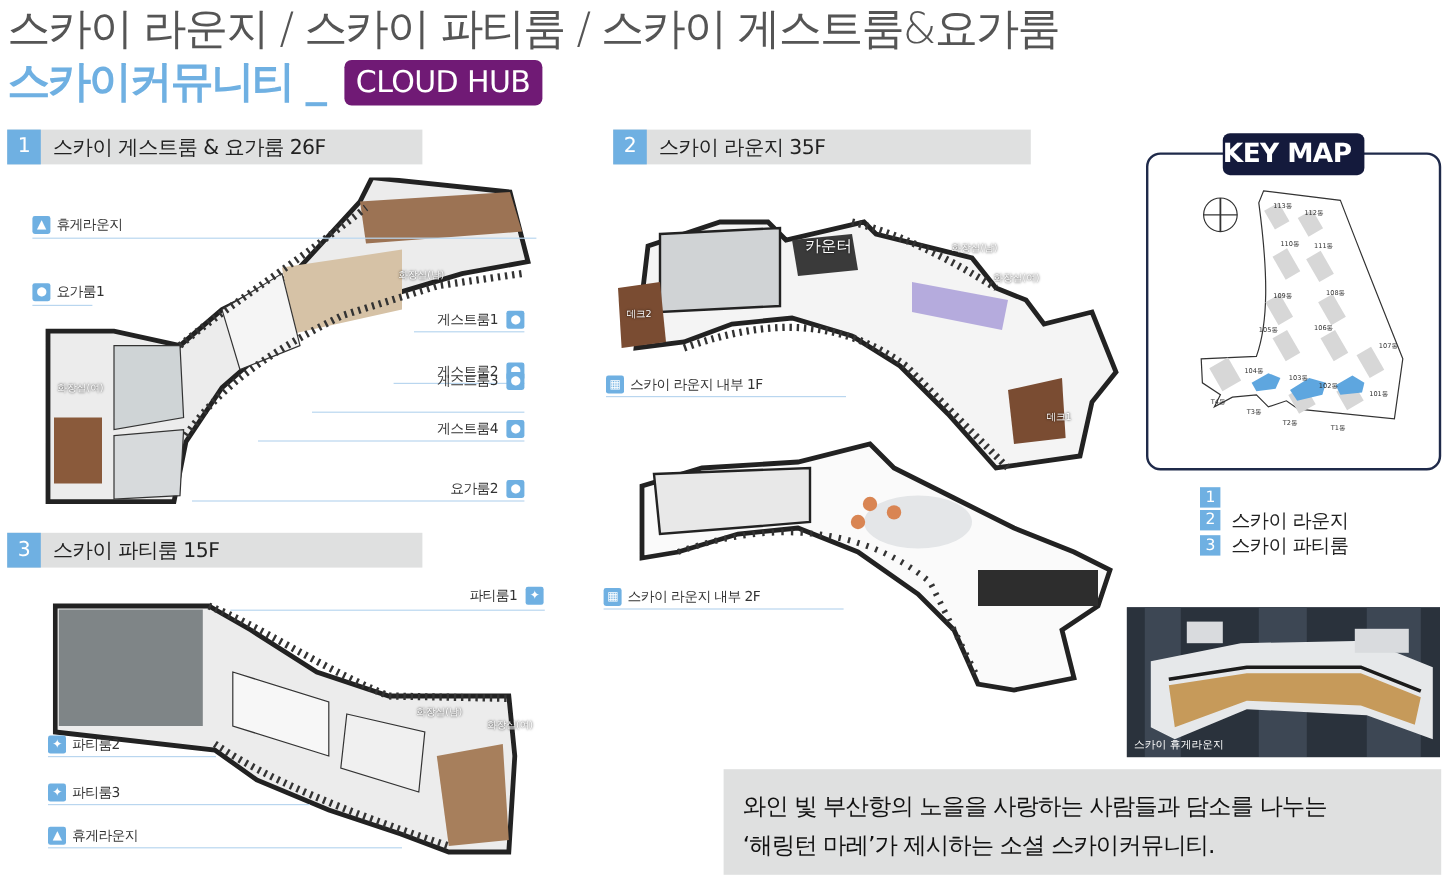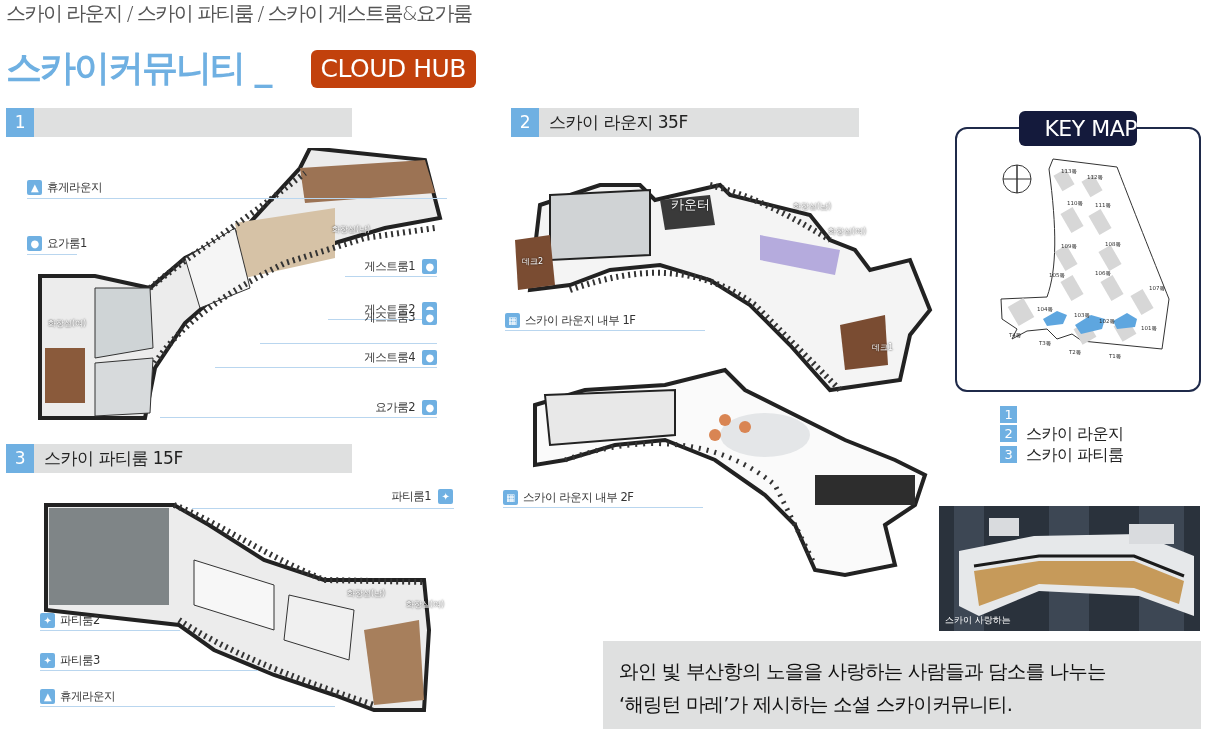--- a/index.html
+++ b/index.html
@@ -4,29 +4,29 @@
 <style>
   * { box-sizing: border-box; margin: 0; padding: 0; }
   body {
     width: 1211px; height: 731px; overflow: hidden; position: relative;
     background: #ffffff;
     font-family: "DejaVu Sans", "Liberation Sans", sans-serif;
     color: #333;
   }
   .abs { position: absolute; }
   .subtitle {
-    left: 6px; top: 0px; font-size: 20px; color: #555; letter-spacing: -1.5px; font-weight: 300;
+    left: 6px; top: 0px; font-size: 36px; color: #555; letter-spacing: -1.5px; font-weight: 300;
     white-space: nowrap;
   }
   .title {
     left: 6px; top: 44px; font-size: 36px; color: #6fb0e2; font-weight: bold; letter-spacing: -2px;
-    white-space: nowrap; display: flex; align-items: center; gap: 24px;
+    white-space: nowrap; display: flex; align-items: center;
   }
   .title .pill {
-    margin-left: 16px; background: #c2410c; color: #fff; font-weight: normal; font-size: 25px;
+    margin-left: 16px; background: #701a75; color: #fff; font-weight: normal; font-size: 25px;
     letter-spacing: -0.5px; padding: 2px 10px; border-radius: 6px; height: 38px; line-height: 34px;
   }
   .sec-head {
     height: 29px; background: #dfe0e0; display: flex; align-items: center;
     font-size: 17px; color: #222; letter-spacing: -0.5px;
   }
   .sec-head .num {
     width: 28px; height: 29px; background: #6fb0e2; color: #fff; text-align: center;
     line-height: 29px; font-size: 17px; margin-right: 10px;
   }
@@ -42,21 +42,21 @@
   .uline { height: 1px; background: #b9d6ef; }
 
   
   .plan svg { display: block; }
 
   .keymap-box {
     left: 955px; top: 127px; width: 246px; height: 265px; border: 2px solid #1f2a4a; border-radius: 12px; background: #fff;
   }
   .keymap-tag {
     left: 1019px; top: 111px; width: 118px; height: 35px; background: #141a3c; color: #fff; border-radius: 6px;
-    font-size: 22px; text-align: right; line-height: 35px; letter-spacing: -0.5px;
+    font-size: 22px; text-align: left; line-height: 35px; letter-spacing: -0.5px; font-weight: bold;
   }
   .legend-item { font-size: 16px; color: #222; display: flex; align-items: flex-start; letter-spacing: -0.5px; line-height: 21px; }
   .legend-item .num {
     width: 17px; height: 17px; background: #6fb0e2; color: #fff; font-size: 13px; text-align: center; line-height: 17px;
     margin-right: 9px; margin-top: 2px; flex-shrink: 0;
   }
   .photo {
     left: 939px; top: 506px; width: 261px; height: 125px; overflow: hidden;
     background: linear-gradient(180deg, #2b3440 0%, #39424d 40%, #1d232b 100%);
   }
@@ -70,20 +70,21 @@
 <body>
 
 <div class="abs subtitle">스카이 라운지 / 스카이 파티룸 / 스카이 게스트룸&amp;요가룸</div>
 <div class="abs title">
   <span>스카이커뮤니티 _</span>
   <span class="pill">CLOUD HUB</span>
 </div>
 
 <div class="abs sec-head" style="left:6px; top:108px; width:346px;">
   <span class="num">1</span>
+  <span>스카이 게스트룸 &amp; 요가룸 26F</span>
 </div>
 
 <div class="abs plan" style="left:35px; top:148px;">
   <svg width="410" height="285" viewBox="0 0 410 285">
 
     <path d="M5,128 L60,128 L115,140 L150,110 L210,80 L265,20 L275,0 L390,12 L405,70 L350,80 L300,95 L240,110 L190,140 L150,175 L120,220 L110,270 L5,270 Z" fill="#ececec" stroke="#222" stroke-width="4"></path>
     <path d="M265,20 L390,12 L400,45 L270,55 Z" fill="#9c7354"></path>
     <path d="M200,75 L300,60 L300,110 L210,130 Z" fill="#d6c2a6"></path>
     <path d="M150,110 L200,80 L215,140 L165,160 Z" fill="#f5f5f5" stroke="#333"></path>
     <path d="M60,140 L115,140 L118,200 L60,210 Z" fill="#cfd4d6" stroke="#333"></path>
@@ -304,19 +305,19 @@
       <rect x="15" y="0" width="30" height="125"></rect>
       <rect x="110" y="0" width="40" height="125"></rect>
       <rect x="200" y="0" width="45" height="125"></rect>
     </g>
     <path d="M20,45 L95,30 L200,28 L255,50 L255,110 L200,90 L100,85 L40,110 L20,100 Z" fill="#e6e8ea"></path>
     <path d="M35,65 L100,55 L195,55 L245,75 L240,98 L195,82 L100,78 L40,100 Z" fill="#c69a5a"></path>
     <path d="M35,60 L100,50 L195,50 L245,70" stroke="#1b1b1b" stroke-width="3" fill="none"></path>
     <rect x="190" y="18" width="45" height="20" fill="#d9dbde"></rect>
     <rect x="50" y="12" width="30" height="18" fill="#d9dbde"></rect>
   </svg>
-  <div class="abs photo-caption">스카이 사랑하는</div>
+  <div class="abs photo-caption">스카이 휴게라운지</div>
 </div>
 
 <div class="abs quote-box">
   <div>와인 빛 부산항의 노을을 사랑하는 사람들과 담소를 나누는</div>
   <div>‘해링턴 마레’가 제시하는 소셜 스카이커뮤니티.</div>
 </div>
 
 </body></html>

